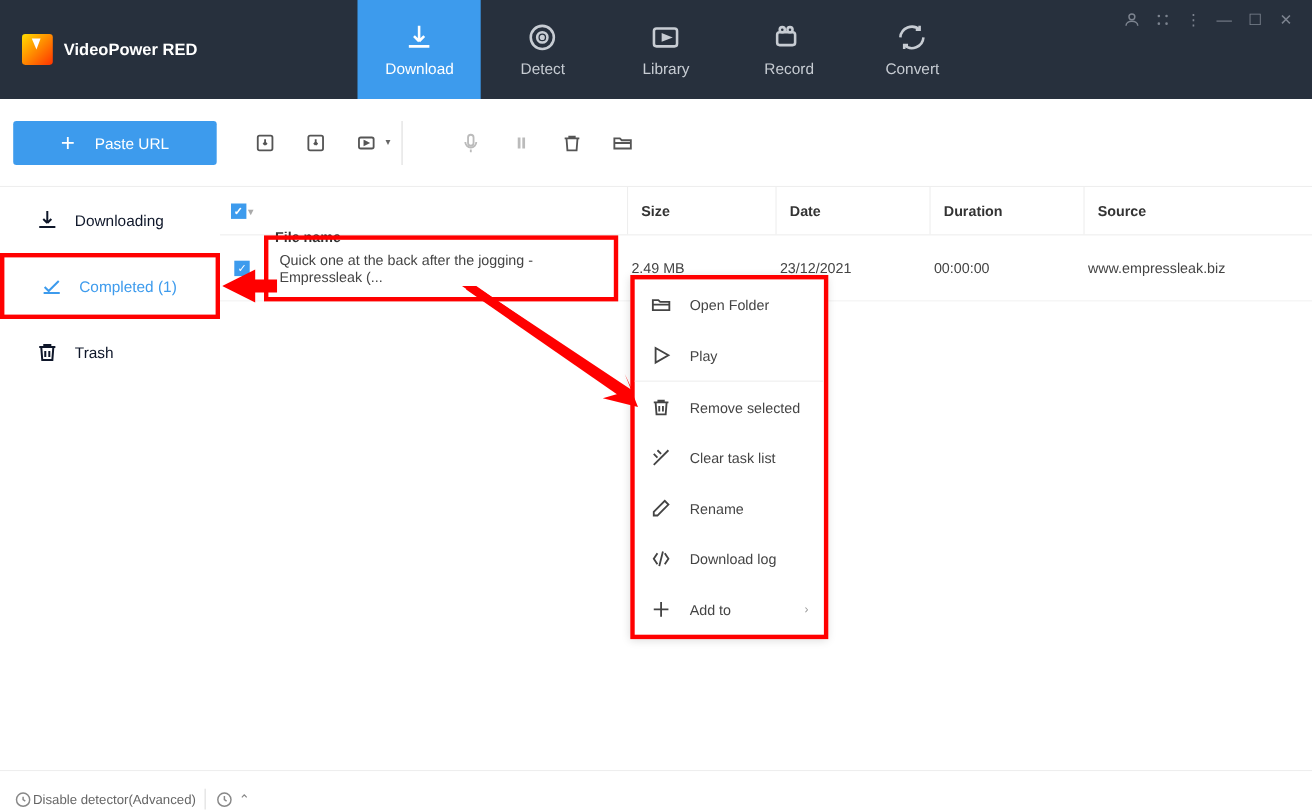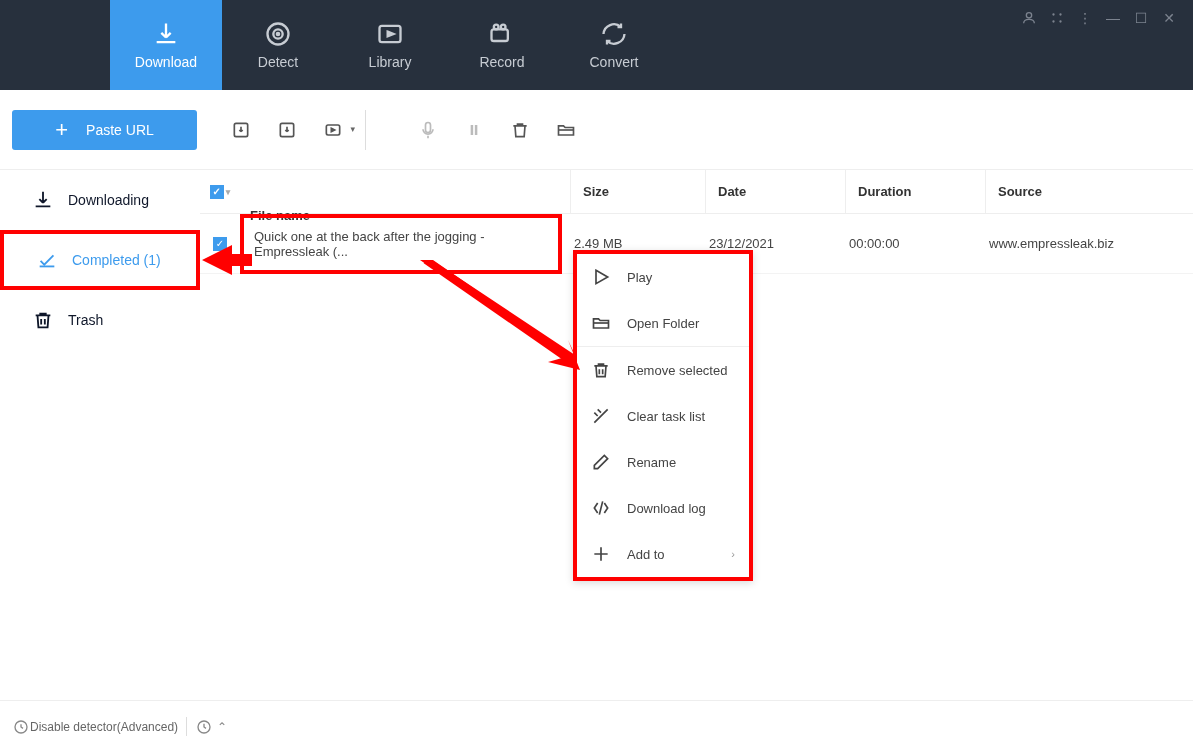--- a/index.html
+++ b/index.html
@@ -4,21 +4,21 @@
 <style>
 * { box-sizing: border-box; margin: 0; padding: 0; font-family: Arial, sans-serif; }
 body { width: 1193px; height: 736px; overflow: hidden; background: #fff; position: relative; }
 
 .titlebar { height: 90px; background: #27303d; display: flex; align-items: stretch; }
 .app-brand { display: flex; align-items: center; padding: 0 20px; color: #fff; font-size: 15px; font-weight: 600; }
 .app-logo { width: 28px; height: 28px; margin-right: 10px; background: linear-gradient(135deg, #ffdd00, #ff3300); border-radius: 3px; position: relative; }
 .app-logo::after { content: ''; position:absolute; left:8px; top:4px; width:0;height:0;border-left:6px solid transparent;border-right:2px solid transparent;border-top:10px solid #fff; transform: skewX(-10deg);}
 .nav-tabs { display: flex; margin-left: 110px; }
 .nav-tab { width: 112px; display:flex; flex-direction: column; align-items:center; justify-content:center; gap:6px; color:#c7ccd3; cursor:pointer; }
-.nav-tab.active { background:#3d9bed; color:#fff; }
+.nav-tab.active { background:#3d9bed; color:#fff;margin-left:16px; }
 .nav-tab svg { width:28px; height:28px; }
 .nav-tab span { font-size:14px; }
 .window-controls { margin-left:auto; display:flex; align-items:flex-start; gap:12px; padding:10px 16px; color:#7c838f; }
 .window-controls span { width:16px; height:16px; display:flex; align-items:center; justify-content:center; cursor:pointer; font-size:14px;}
 
 .toolbar { height: 80px; background:#fff; display:flex; align-items:center; padding:0 12px; border-bottom:1px solid #eee; }
 .paste-btn { width:185px; height:40px; background:#3d9bed; color:#fff; border:none; border-radius:3px; display:flex; align-items:center; justify-content:center; gap:18px; font-size:14px; cursor:pointer;}
 .paste-btn .plus{ font-size:22px; font-weight:300;}
 .tool-icons { display:flex; align-items:center; gap:18px; margin-left:30px;}
 .tool-icon { width:28px; height:28px; display:flex; align-items:center; justify-content:center; color:#555; cursor:pointer;}
@@ -57,20 +57,24 @@
 .arrow2{position:absolute;left:420px;top:260px;pointer-events:none;}
 
 .statusbar{height:52px;border-top:1px solid #eee;display:flex;align-items:center;padding:0 12px;font-size:12px;color:#666;gap:0;}
 .statusbar .sicon{width:18px;height:18px;display:flex;align-items:center;justify-content:center;color:#888;}
 .stat-sep{width:1px;height:20px;background:#ddd;margin:0 8px;}
 </style>
 </head>
 <body>
 
 <div class="titlebar">
+  <div class="app-brand">
+    <div class="app-logo"></div>
+    <span>VideoPower RED</span>
+  </div>
   <div class="nav-tabs">
     <div class="nav-tab active">
       <svg viewBox="0 0 24 24" fill="none" stroke="currentColor" stroke-width="2">
           <path d="M12 3v12m0 0l-4-4m4 4l4-4M4 19h16"></path>
         </svg>
       <span>Download</span>
     </div>
     <div class="nav-tab">
       <svg viewBox="0 0 24 24" fill="none" stroke="currentColor" stroke-width="2">
           <circle cx="12" cy="12" r="9"></circle>
@@ -224,30 +228,30 @@
       <div class="col-date">23/12/2021</div>
       <div class="col-dur">00:00:00</div>
       <div class="col-src">www.empressleak.biz</div>
     </div>
   </div>
 </div>
 
 <div class="context-menu">
   <div class="ctx-item">
     <svg viewBox="0 0 24 24" fill="none" stroke="currentColor" stroke-width="2">
-        <path d="M6 4l14 8-14 8z"></path>
-      </svg>
-    <span>Play</span>
-  </div>
-  <div class="ctx-item">
-    <svg viewBox="0 0 24 24" fill="none" stroke="currentColor" stroke-width="2">
         <path d="M3 7h6l2 2h10v9H3z"></path>
         <path d="M3 12h18"></path>
       </svg>
     <span>Open Folder</span>
+  </div>
+  <div class="ctx-item">
+    <svg viewBox="0 0 24 24" fill="none" stroke="currentColor" stroke-width="2">
+        <path d="M6 4l14 8-14 8z"></path>
+      </svg>
+    <span>Play</span>
   </div>
   <div class="ctx-sep"></div>
   <div class="ctx-item">
     <svg viewBox="0 0 24 24" fill="none" stroke="currentColor" stroke-width="2">
         <path d="M4 7h16M9 7V5h6v2M6 7l1 13h10l1-13M10 11v6M14 11v6"></path>
       </svg>
     <span>Remove selected</span>
   </div>
   <div class="ctx-item">
     <svg viewBox="0 0 24 24" fill="none" stroke="currentColor" stroke-width="2">

